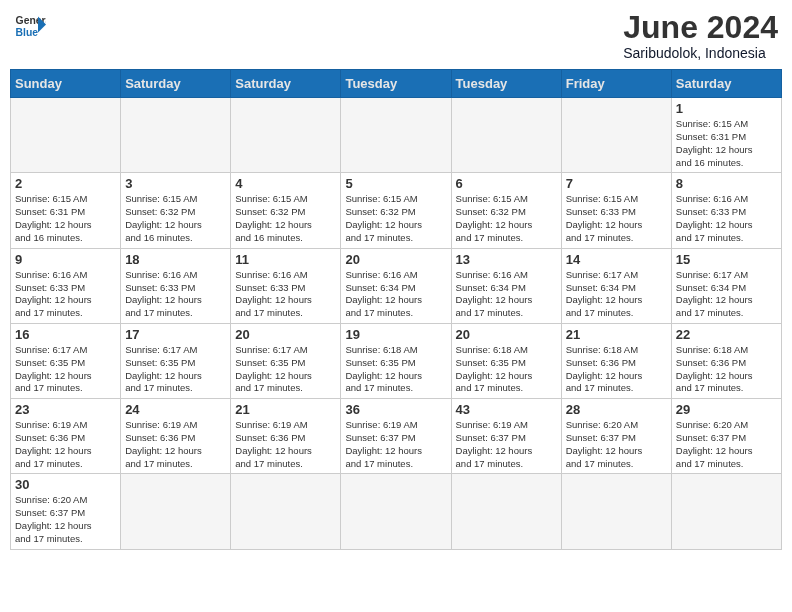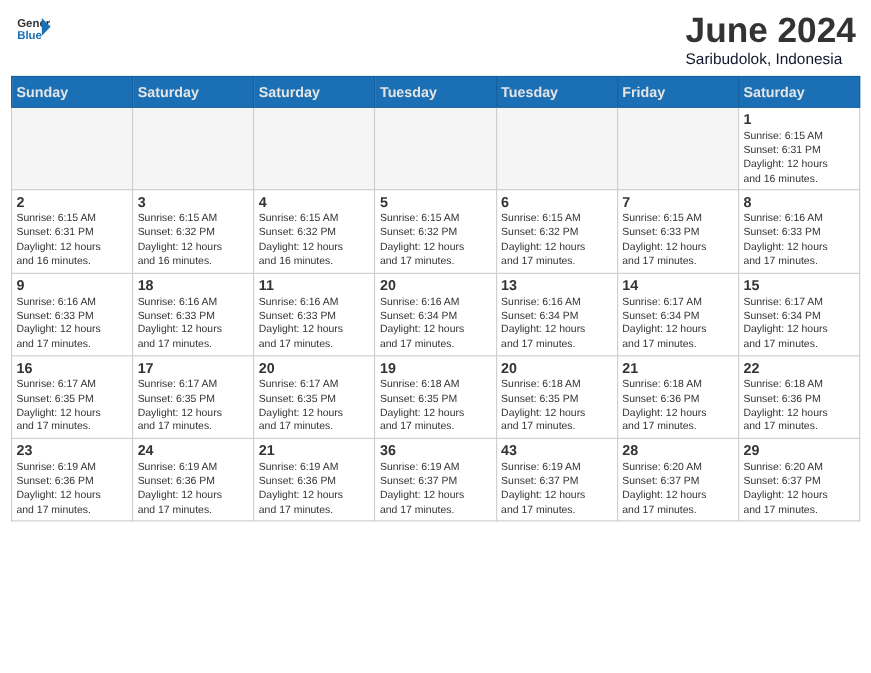--- a/index.html
+++ b/index.html
@@ -238,14 +238,26 @@
         </td>
         <td>
           <span class="day-number">28</span>
           <div class="day-info">Sunrise: 6:20 AM<br>Sunset: 6:37 PM<br>Daylight: 12 hours<br>and 17 minutes.</div>
         </td>
         <td>
           <span class="day-number">29</span>
           <div class="day-info">Sunrise: 6:20 AM<br>Sunset: 6:37 PM<br>Daylight: 12 hours<br>and 17 minutes.</div>
         </td>
       </tr>
+      <tr class="last-row">
+        <td class="has-content">
+          <span class="day-number">30</span>
+          <div class="day-info">Sunrise: 6:20 AM<br>Sunset: 6:37 PM<br>Daylight: 12 hours<br>and 17 minutes.</div>
+        </td>
+        <td class="empty"></td>
+        <td class="empty"></td>
+        <td class="empty"></td>
+        <td class="empty"></td>
+        <td class="empty"></td>
+        <td class="empty"></td>
+      </tr>
     </tbody>
 </table>
 
 </body></html>

